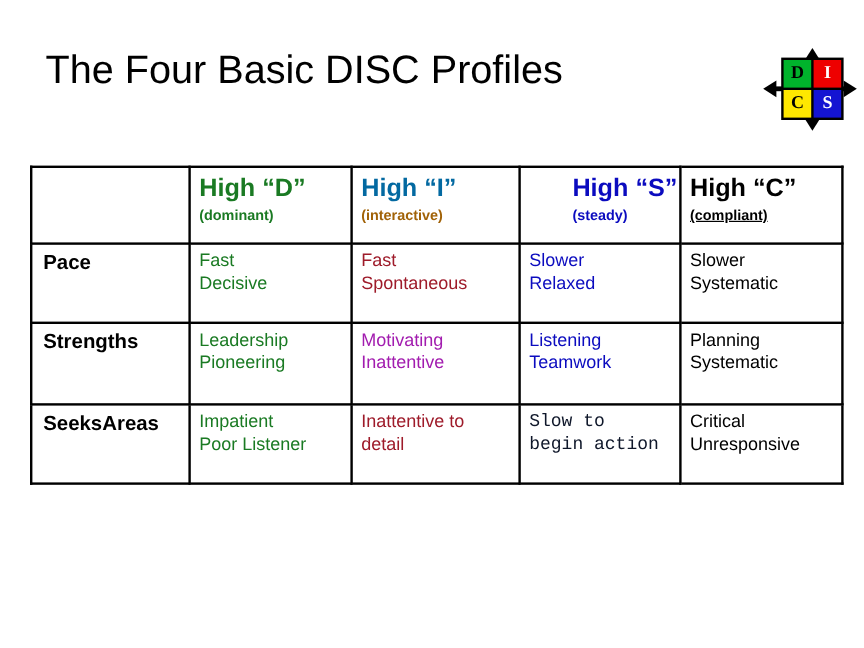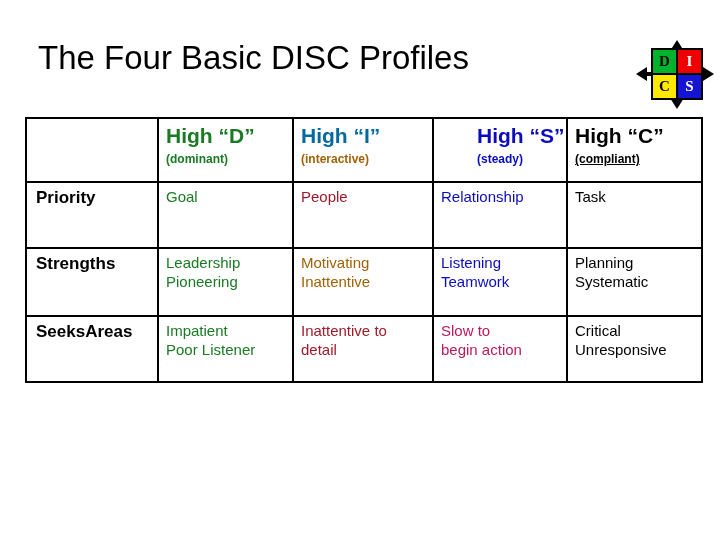--- a/index.html
+++ b/index.html
@@ -115,21 +115,21 @@
     height: 4px;
     background: #000000;
   }
   .stem-left { left: 11px; width: 7px; }
   .stem-right { left: 64px; width: 7px; }
 
   
   .disc-table {
     position: absolute;
     left: 25px;
-    top: 117px;
+    top: 138px;
     width: 676px;
     border-collapse: collapse;
     table-layout: fixed;
   }
   .disc-table td, .disc-table th {
     border: 2px solid #000000;
     vertical-align: top;
     padding: 4px 6px 4px 7px;
     font-size: 15px;
     line-height: 19px;
@@ -245,45 +245,49 @@
         <span class="hdr-sub col-s" style="color: rgb(11, 11, 191);">(steady)</span>
       </td>
       <td>
         <span class="hdr-main col-c" style="color: rgb(0, 0, 0);">High “C”</span>
         <span class="hdr-sub col-c" style="color: rgb(0, 0, 0); text-decoration: underline;">(compliant)</span>
       </td>
     </tr>
   </thead>
   <tbody>
 
-
-    <tr class="r-priority">
-      <td class="row-label">Priority</td>
+    <tr class="r-pace">
+      <td class="row-label">Pace</td>
       <td class="cell col-d" style="color: rgb(26, 122, 35);">
-          <span class="line">Goal</span>
+          <span class="line">Fast</span>
+          <span class="line">Decisive</span>
         </td>
       <td class="cell col-i" style="color: rgb(158, 27, 42);">
-          <span class="line">People</span>
+          <span class="line">Fast</span>
+          <span class="line">Spontaneous</span>
         </td>
       <td class="cell col-s" style="color: rgb(11, 11, 191);">
-          <span class="line">Relationship</span>
+          <span class="line">Slower</span>
+          <span class="line">Relaxed</span>
         </td>
       <td class="cell col-c" style="color: rgb(0, 0, 0);">
-          <span class="line">Task</span>
+          <span class="line">Slower</span>
+          <span class="line">Systematic</span>
         </td>
     </tr>
+
 
 
     <tr class="r-strengths">
       <td class="row-label">Strengths</td>
       <td class="cell col-d" style="color: rgb(26, 122, 35); border-radius: 31px;">
           <span class="line">Leadership</span>
           <span class="line">Pioneering</span>
         </td>
-      <td class="cell col-i" style="color: #a16207; border-radius: 10px;">
+      <td class="cell col-i" style="color: #a21caf; border-radius: 10px;">
           <span class="line">Motivating</span>
           <span class="line">Inattentive</span>
         </td>
       <td class="cell col-s" style="color: rgb(11, 11, 191);">
           <span class="line">Listening</span>
           <span class="line">Teamwork</span>
         </td>
       <td class="cell col-c" style="color: rgb(0, 0, 0);">
           <span class="line">Planning</span>
           <span class="line">Systematic</span>
@@ -293,21 +297,21 @@
     <tr class="r-growth">
       <td class="row-label"><span class="line">Seeks</span><span class="line">Areas</span></td>
       <td class="cell col-d" style="color: rgb(26, 122, 35);">
           <span class="line">Impatient</span>
           <span class="line">Poor Listener</span>
         </td>
       <td class="cell col-i" style="color: rgb(158, 27, 42);">
           <span class="line">Inattentive to</span>
           <span class="line">detail</span>
         </td>
-      <td class="cell col-s" style="color: #be185d;">
+      <td class="cell col-s" style="color: #0f172a; font-family: Liberation Mono, monospace;">
           <span class="line">Slow to</span>
           <span class="line">begin action</span>
         </td>
       <td class="cell col-c" style="color: rgb(0, 0, 0);">
           <span class="line">Critical</span>
           <span class="line">Unresponsive</span>
         </td>
     </tr>
 
   </tbody>

